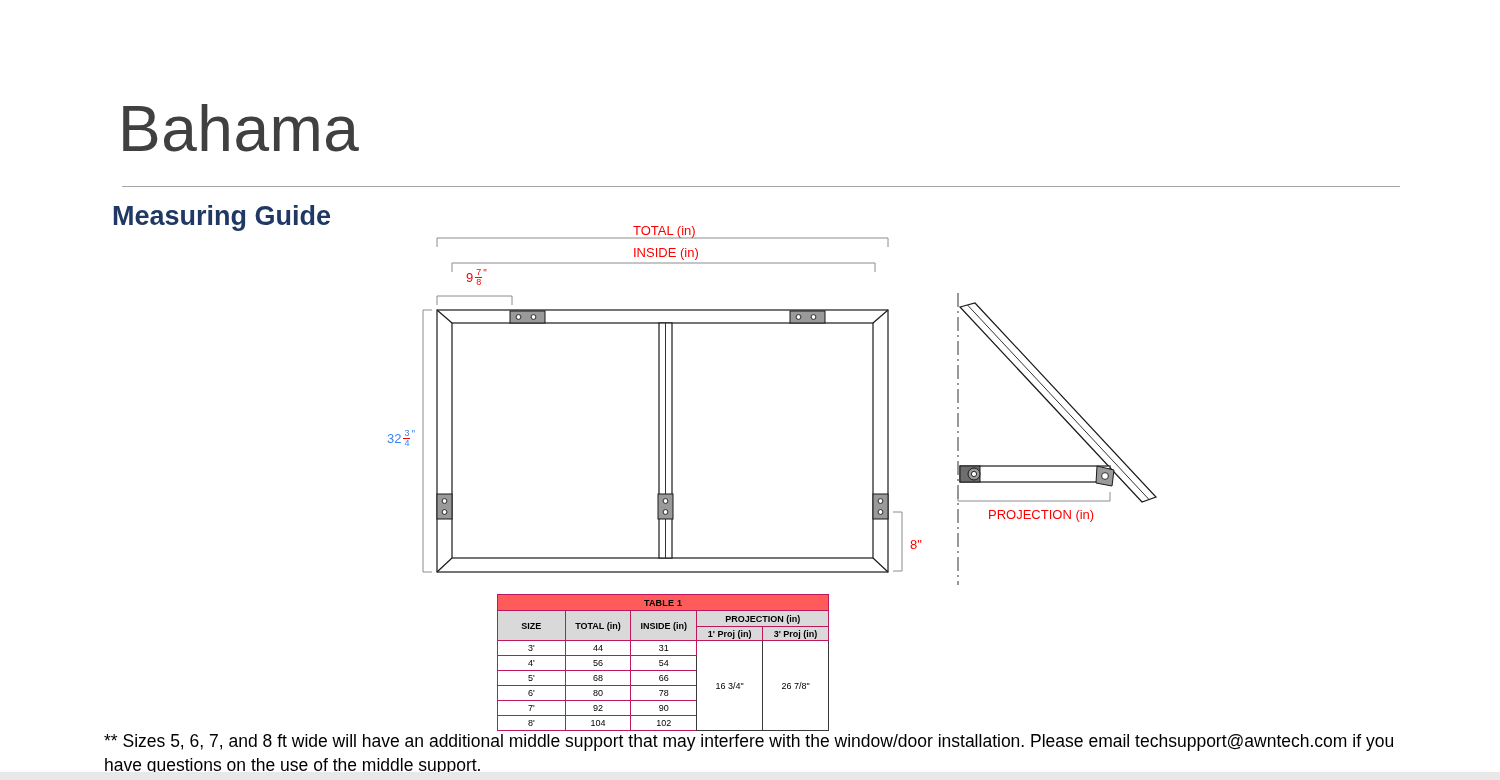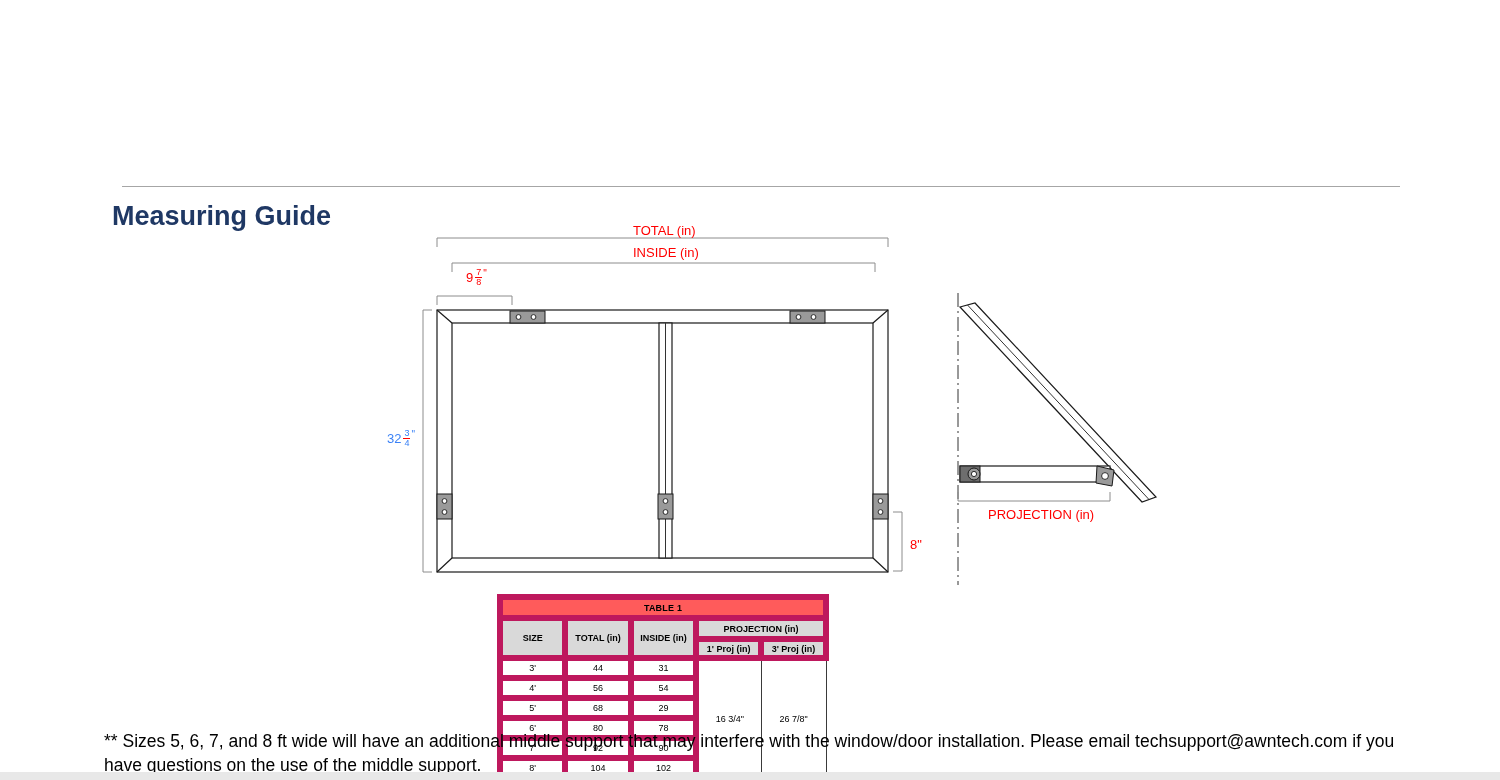--- a/index.html
+++ b/index.html
@@ -35,21 +35,21 @@
 
   
   #table-1{
     position:absolute; left:497px; top:594px;
     width:332px;
     border-collapse:collapse;
     font-family:"Liberation Sans", sans-serif;
     background:#fff;
   }
   #table-1 td,#table-1 th{
-    border:6px solid #be185d;
+    border:1px solid #be185d;
     text-align:center;
     vertical-align:middle;
     padding:0;
     font-size:9px;
     color:#000;
   }
   .t-title{
     background:#ff5b5b;
     font-weight:bold;
     font-size:10px;
@@ -93,20 +93,21 @@
   #bottom-bar{
     position:absolute; left:0; top:772px; width:1500px; height:8px;
     background:#e8e8e8;
   }
 </style>
 </head>
 <body>
 
 <div class="page">
 
+  <div id="title">Bahama</div>
   <div id="title-rule"></div>
   <div id="subtitle">Measuring Guide</div>
 
   <div id="diagram">
     <svg width="1500" height="780" viewBox="0 0 1500 780" xmlns="http://www.w3.org/2000/svg">
       <defs>
         <style>
           .ln{stroke:#1a1a1a;stroke-width:1.2;fill:none;}
           .ln-thin{stroke:#333;stroke-width:1;fill:none;}
           .dimline{stroke:#8c8c8c;stroke-width:1;fill:none;}
@@ -259,21 +260,21 @@
         <td class="t-proj" rowspan="6">26  7/8"</td>
       </tr>
       <tr class="t-body">
         <td>4'</td>
         <td>56</td>
         <td>54</td>
       </tr>
       <tr class="t-body">
         <td>5'</td>
         <td>68</td>
-        <td>29</td>
+        <td>66</td>
       </tr>
       <tr class="t-body">
         <td>6'</td>
         <td>80</td>
         <td>78</td>
       </tr>
       <tr class="t-body">
         <td>7'</td>
         <td>92</td>
         <td>90</td>

